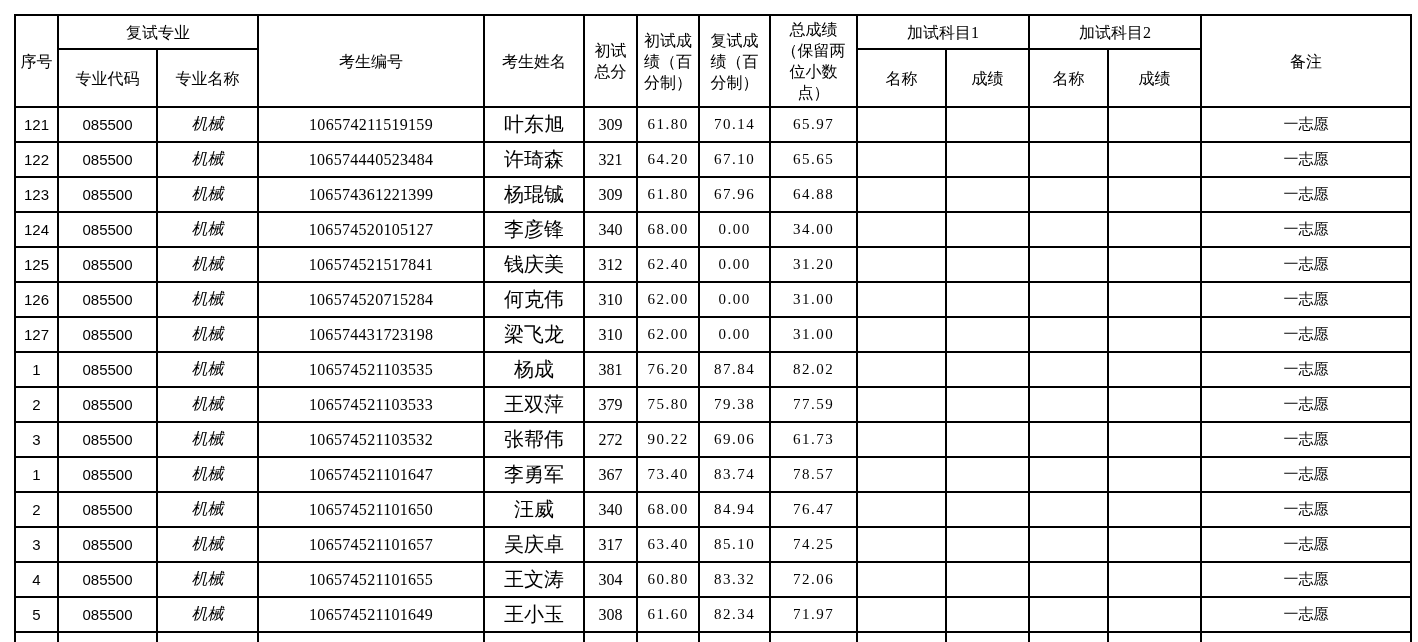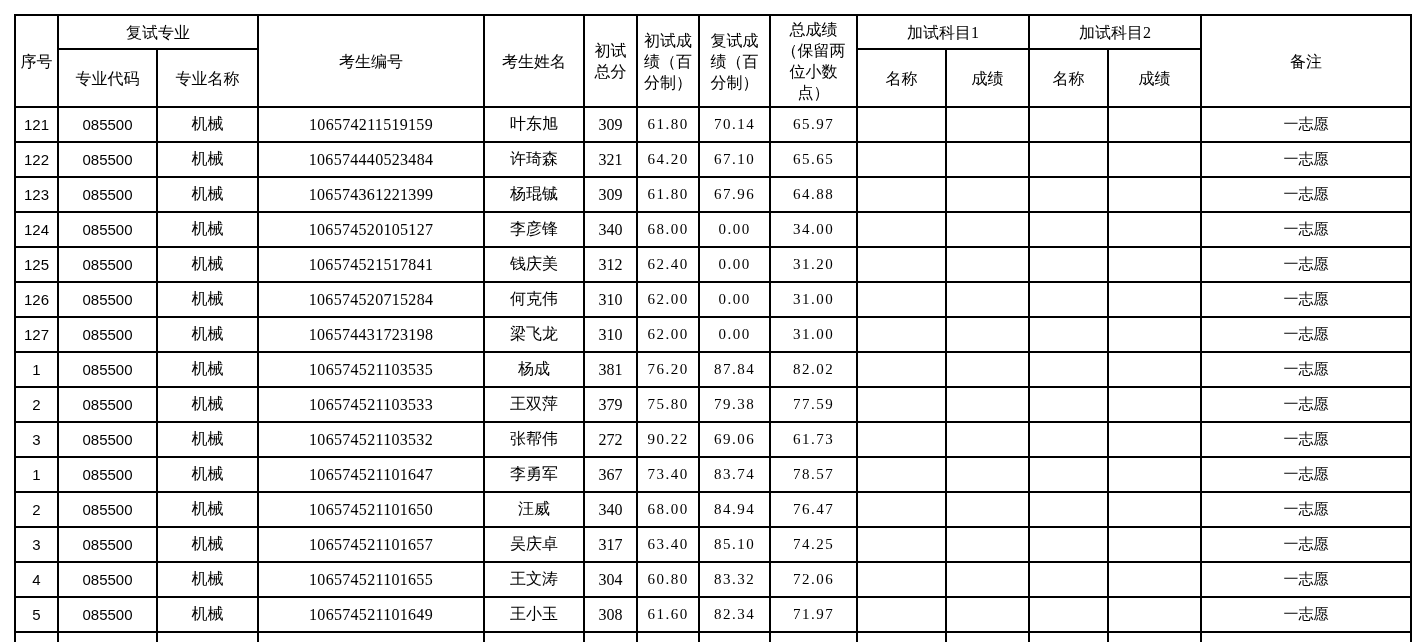--- a/index.html
+++ b/index.html
@@ -42,23 +42,23 @@
   td.c-no {
     font-family: "Liberation Sans", "DejaVu Sans", sans-serif;
     font-size: 15px;
     margin-left: 37px;
   }
   td.c-code {
     font-family: "Liberation Sans", "DejaVu Sans", sans-serif;
     font-size: 15px;
     margin-top: 12px;
   }
-  td.c-major { font-size: 16px; }
+  td.c-major { font-size: 16px; font-style: italic; }
   td.c-id { font-size: 16px; letter-spacing: 0.3px; margin-left: 43px; }
-  td.c-name { font-size: 16px; }
+  td.c-name { font-size: 20px; }
   td.c-num { font-size: 16px; }
   td.c-score { font-size: 15px; letter-spacing: 1.5px; margin-top: 6px; }
   td.c-remark { font-size: 15px; }
   tbody.partial td { border-bottom: none; }
 </style>
 </head>
 <body>
 
 <div class="page">
   <table class="score-table">

